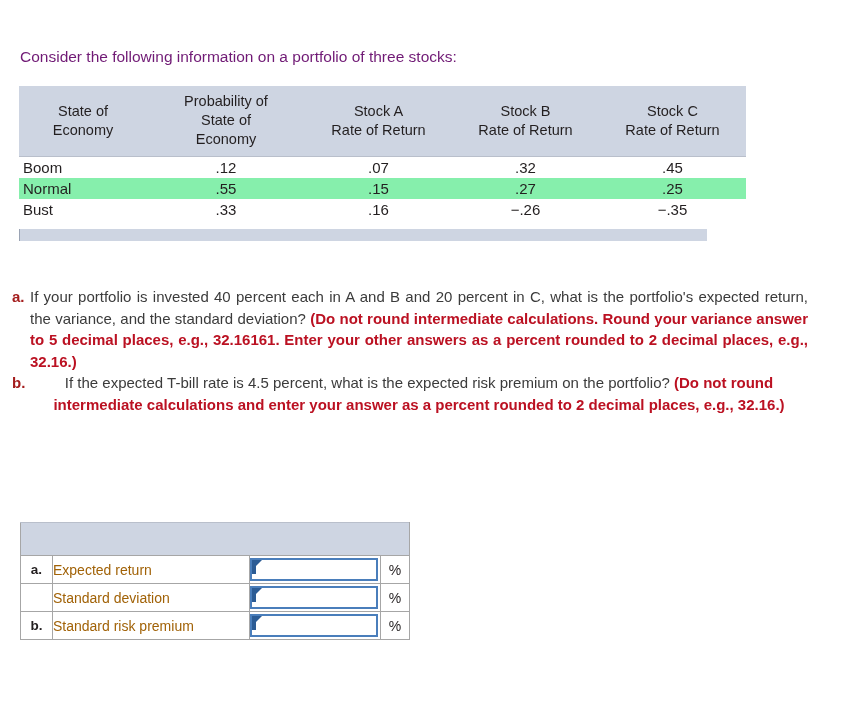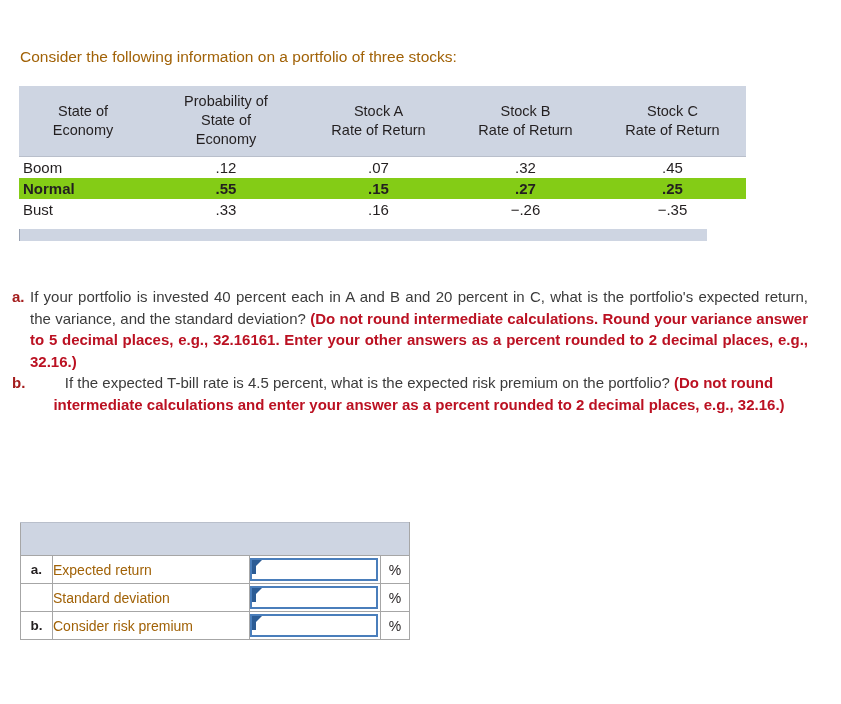--- a/index.html
+++ b/index.html
@@ -16,21 +16,21 @@
     overflow: hidden;
   }
 
   
   .intro {
     position: absolute;
     left: 20px;
     top: 47px;
     font-size: 15.5px;
     line-height: 20px;
-    color: #a16207;
+    color: #701a75;
     white-space: nowrap;
     text-align: right;
   }
 
   
   .data-table-wrap {
     position: absolute;
     left: 19px;
     top: 86px;
     width: 688px;
@@ -61,22 +61,21 @@
     text-align: center;
     width: 139px;
   }
   table.data-table tbody td {
     font-size: 15px;
     line-height: 17px;
     padding: 2px 4px 2px 4px;
     color: #231f20;
   }
   table.data-table tbody tr.alt td {
-    background: #84cc16;
-    font-weight: bold;
+    background: #86efac;
   }
   td.c-state {
     text-align: left;
     padding-left: 7px;
   }
   td.c-num {
     text-align: center;
   }
   tbody tr:first-child td {
     border-top: 1px solid #b9bfcb;
@@ -304,21 +303,21 @@
         <td class="ans-input-cell">
           <div class="ans-input">
               <span class="flag"></span>
             </div>
         </td>
         <td class="ans-pct">%</td>
       </tr>
 
       <tr>
         <td class="ans-letter">b.</td>
-        <td class="ans-label">Consider risk premium</td>
+        <td class="ans-label">Standard risk premium</td>
         <td class="ans-input-cell">
           <div class="ans-input">
               <span class="flag"></span>
             </div>
         </td>
         <td class="ans-pct">%</td>
       </tr>
     </tbody>
   </table>
 </div>

